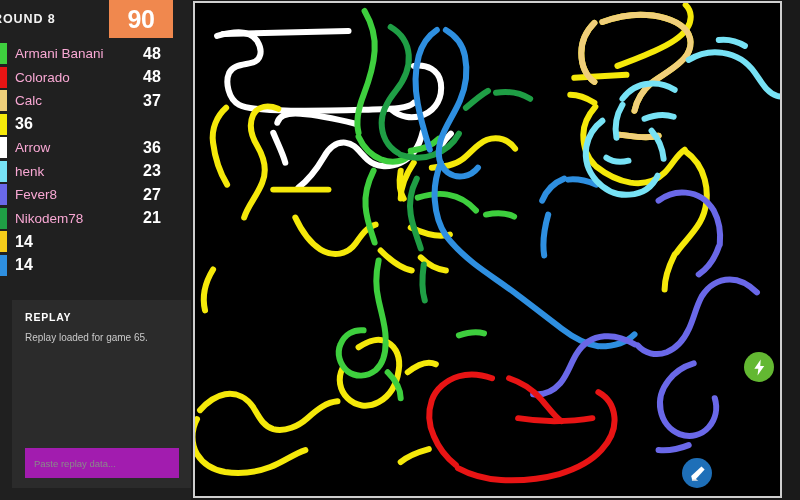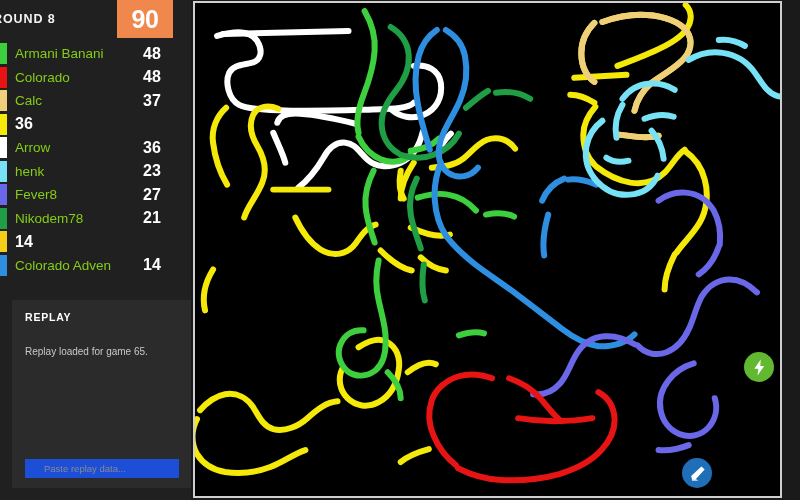--- a/index.html
+++ b/index.html
@@ -31,21 +31,21 @@
     color: #f2f2f2;
     font-size: 12.5px;
     font-weight: bold;
     letter-spacing: 0.9px;
     margin-left: -7px;
     white-space: nowrap;
   }
   .timer-box {
     position: absolute;
     right: 18px; top: 0;
-    width: 56px; height: 38px;
+    width: 64px; height: 38px;
     background: #f0884e;
     display: flex; align-items: center; justify-content: center;
   }
   .timer-text {
     color: #ffffff;
     font-size: 25px;
     font-weight: bold;
     letter-spacing: -0.5px;
     line-height: 1;
   }
@@ -58,21 +58,21 @@
     height: 23.5px;
     display: flex; align-items: center;
     padding-left: 0;
   }
   .swatch {
     width: 7px; height: 21px;
     flex: 0 0 7px;
     margin-right: 8px;
   }
   .pname {
-    color: #84cc16;
+    color: #f9a8d4;
     font-size: 13.5px;
     white-space: nowrap;
     overflow: hidden;
     max-width: 128px;
     text-overflow: clip;
     flex: 1 1 auto;
   }
   .pscore {
     color: #ffffff;
     font-size: 16px;
@@ -88,37 +88,37 @@
     width: 179px; height: 188px;
     background: #2b2b2b;
     display: flex; flex-direction: column;
     padding: 11px 12px 10px 13px;
   }
   .replay-title {
     color: #ffffff;
     font-size: 10.5px;
     font-weight: bold;
     letter-spacing: 0.8px;
-    margin-bottom: 22px;
+    margin-bottom: 8px;
   }
   .replay-msg {
     color: #c9c9c9;
     font-size: 10px;
     line-height: 1.3;
     flex: 1 1 auto;
   }
   .replay-input {
-    height: 19px;
-    background: #1d4ed8;
+    height: 30px;
+    background: #a21caf;
     border: none;
     outline: none;
     color: #d0d0d0;
     font-size: 9.5px;
     font-family: "Liberation Sans", sans-serif;
-    padding: 0 19px;
+    padding: 0 9px;
     width: 100%;
   }
   .replay-input::placeholder { color: #8a8a8a; }
 
   
   .board-wrap {
     position: relative;
     flex: 1 1 auto;
     height: 500px;
     background: #1a1a1a;
@@ -204,21 +204,20 @@
           <div class="swatch" style="background: rgb(31, 158, 69);"></div>
           <div class="pname">Nikodem78</div>
           <div class="pscore">21</div>
         </div>
         <div class="score-row">
           <div class="swatch" style="background: rgb(245, 204, 26);"></div>
           <div class="pscore">14</div>
         </div>
         <div class="score-row">
           <div class="swatch" style="background: rgb(46, 143, 224);"></div>
-          <div class="pname">Colorado Adven</div>
           <div class="pscore">14</div>
         </div>
       </div>
 
     <div class="replay-panel">
       <div class="replay-title">REPLAY</div>
       <div class="replay-msg">Replay loaded for game 65.</div>
       <input class="replay-input" type="text" placeholder="Paste replay data..." style="">
     </div>
   </div>

